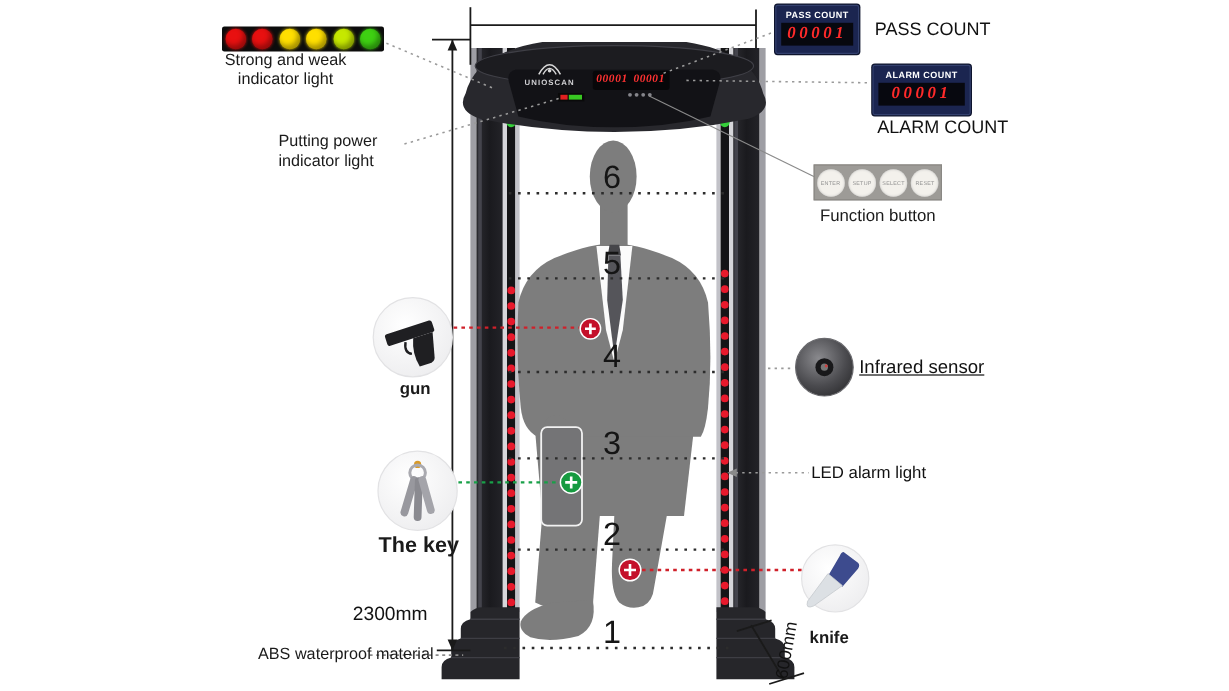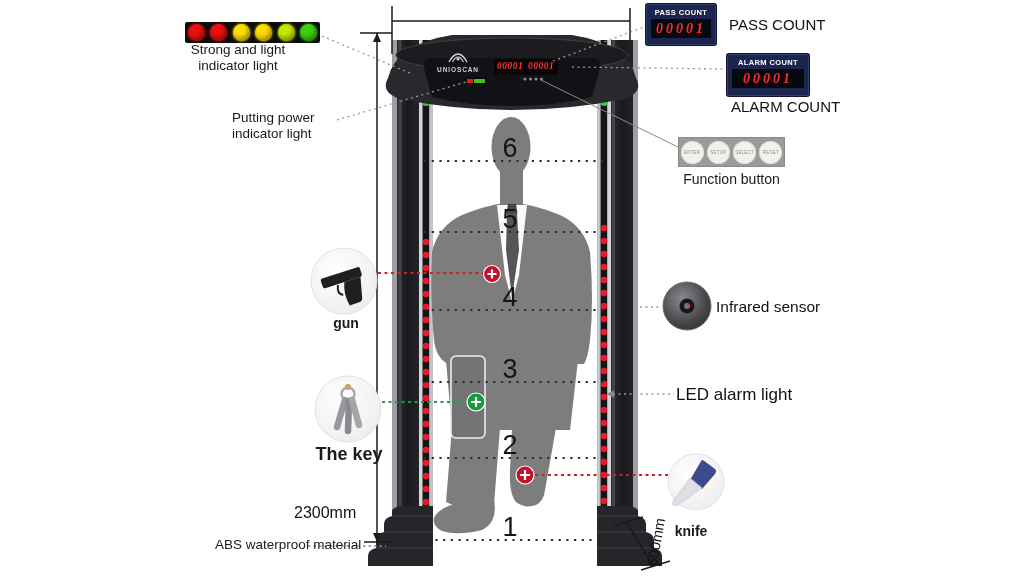--- a/index.html
+++ b/index.html
@@ -270,21 +270,21 @@
 
   <div class="abs indicator-box" style="left:185px;top:22px;width:135px;height:21px;">
     <span class="iled" style="background: rgb(232, 16, 16); box-shadow: rgba(0, 0, 0, 0.35) -2px -3px 4px inset, rgb(232, 16, 16) 0px 0px 3px;"></span>
     <span class="iled" style="background: rgb(232, 16, 16); box-shadow: rgba(0, 0, 0, 0.35) -2px -3px 4px inset, rgb(232, 16, 16) 0px 0px 3px;"></span>
     <span class="iled" style="background: rgb(255, 223, 0); box-shadow: rgba(0, 0, 0, 0.35) -2px -3px 4px inset, rgb(255, 223, 0) 0px 0px 3px;"></span>
     <span class="iled" style="background: rgb(255, 223, 0); box-shadow: rgba(0, 0, 0, 0.35) -2px -3px 4px inset, rgb(255, 223, 0) 0px 0px 3px;"></span>
     <span class="iled" style="background: rgb(198, 232, 0); box-shadow: rgba(0, 0, 0, 0.35) -2px -3px 4px inset, rgb(198, 232, 0) 0px 0px 3px;"></span>
     <span class="iled" style="background: rgb(62, 208, 18); box-shadow: rgba(0, 0, 0, 0.35) -2px -3px 4px inset, rgb(62, 208, 18) 0px 0px 3px;"></span>
   </div>
   <div class="abs lbl ctr" style="left:172px;top:42px;width:132px;">
-    <div>Strong and light</div>
+    <div>Strong and weak</div>
     <div>indicator light</div>
   </div>
 
   <div class="abs lbl" style="left:232px;top:110px;width:110px;">
     <div>Putting power</div>
     <div>indicator light</div>
   </div>
 
   <div class="abs panel" style="left:646px;top:4px;width:70px;height:41px;">
     <div class="panel-title">PASS COUNT</div>
@@ -303,22 +303,22 @@
   <div class="abs lbl15" style="left:731px;top:99px;">ALARM COUNT</div>
 
   <div class="abs fn-panel" style="left:678px;top:137px;width:107px;height:30px;">
     <span class="fbtn">ENTER</span>
     <span class="fbtn">SETUP</span>
     <span class="fbtn">SELECT</span>
     <span class="fbtn">RESET</span>
   </div>
   <div class="abs lbl ctr" style="left:674px;top:171px;width:115px;font-size:14px;">Function button</div>
 
-  <div class="abs lbl15" style="left:716px;top:298px;font-size:15.5px;">Infrared sensor</div>
-  <div class="abs lbl15" style="left:676px;top:386px;font-size:17px;">LED alarm light</div>
+  <div class="abs lbl15" style="left:716px;top:298px;font-size:15.5px;text-decoration:underline;">Infrared sensor</div>
+  <div class="abs lbl15" style="left:676px;top:386px;font-size:14px;">LED alarm light</div>
 
   <div class="abs lbl ctr bold" style="left:316px;top:315px;width:60px;font-size:14px;">gun</div>
   <div class="abs lbl ctr bold" style="left:311px;top:444px;width:76px;font-size:18px;">The key</div>
   <div class="abs lbl ctr bold" style="left:660px;top:523px;width:62px;font-size:14px;">knife</div>
 
   <div class="abs lbl16" style="left:294px;top:504px;">2300mm</div>
   <div class="abs lbl" style="left:172px;top:537px;margin-left:43px;">ABS waterproof material</div>
   <div class="abs rot600 ctr" style="left:624px;top:534px;width:64px;">600mm</div>
 
   <div class="abs zone-num" style="left:497px;top:135px;">6</div>

